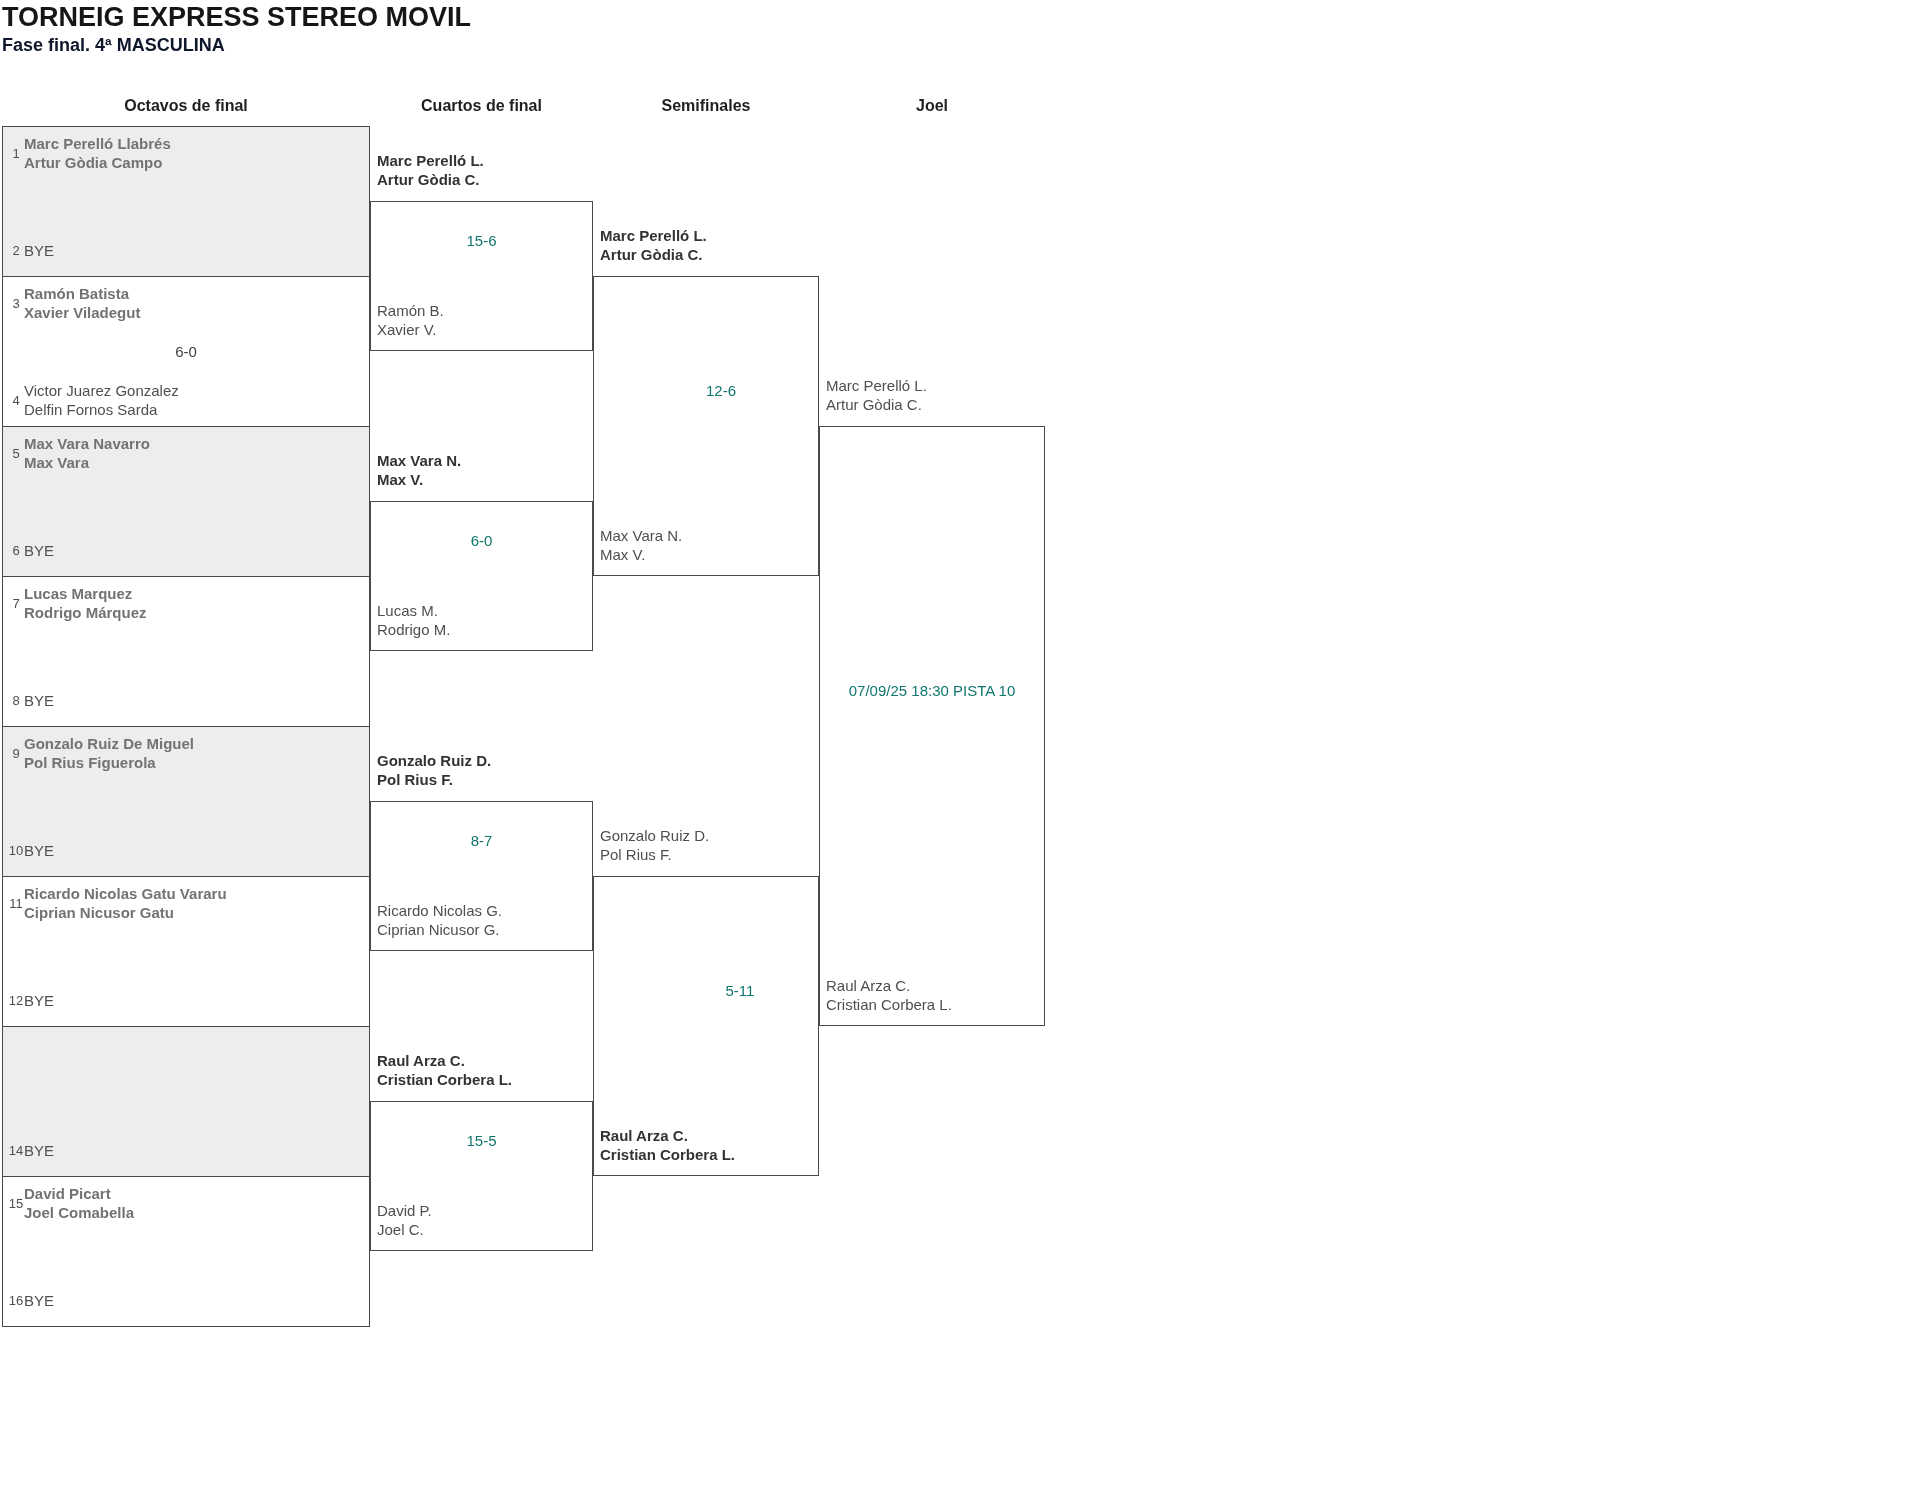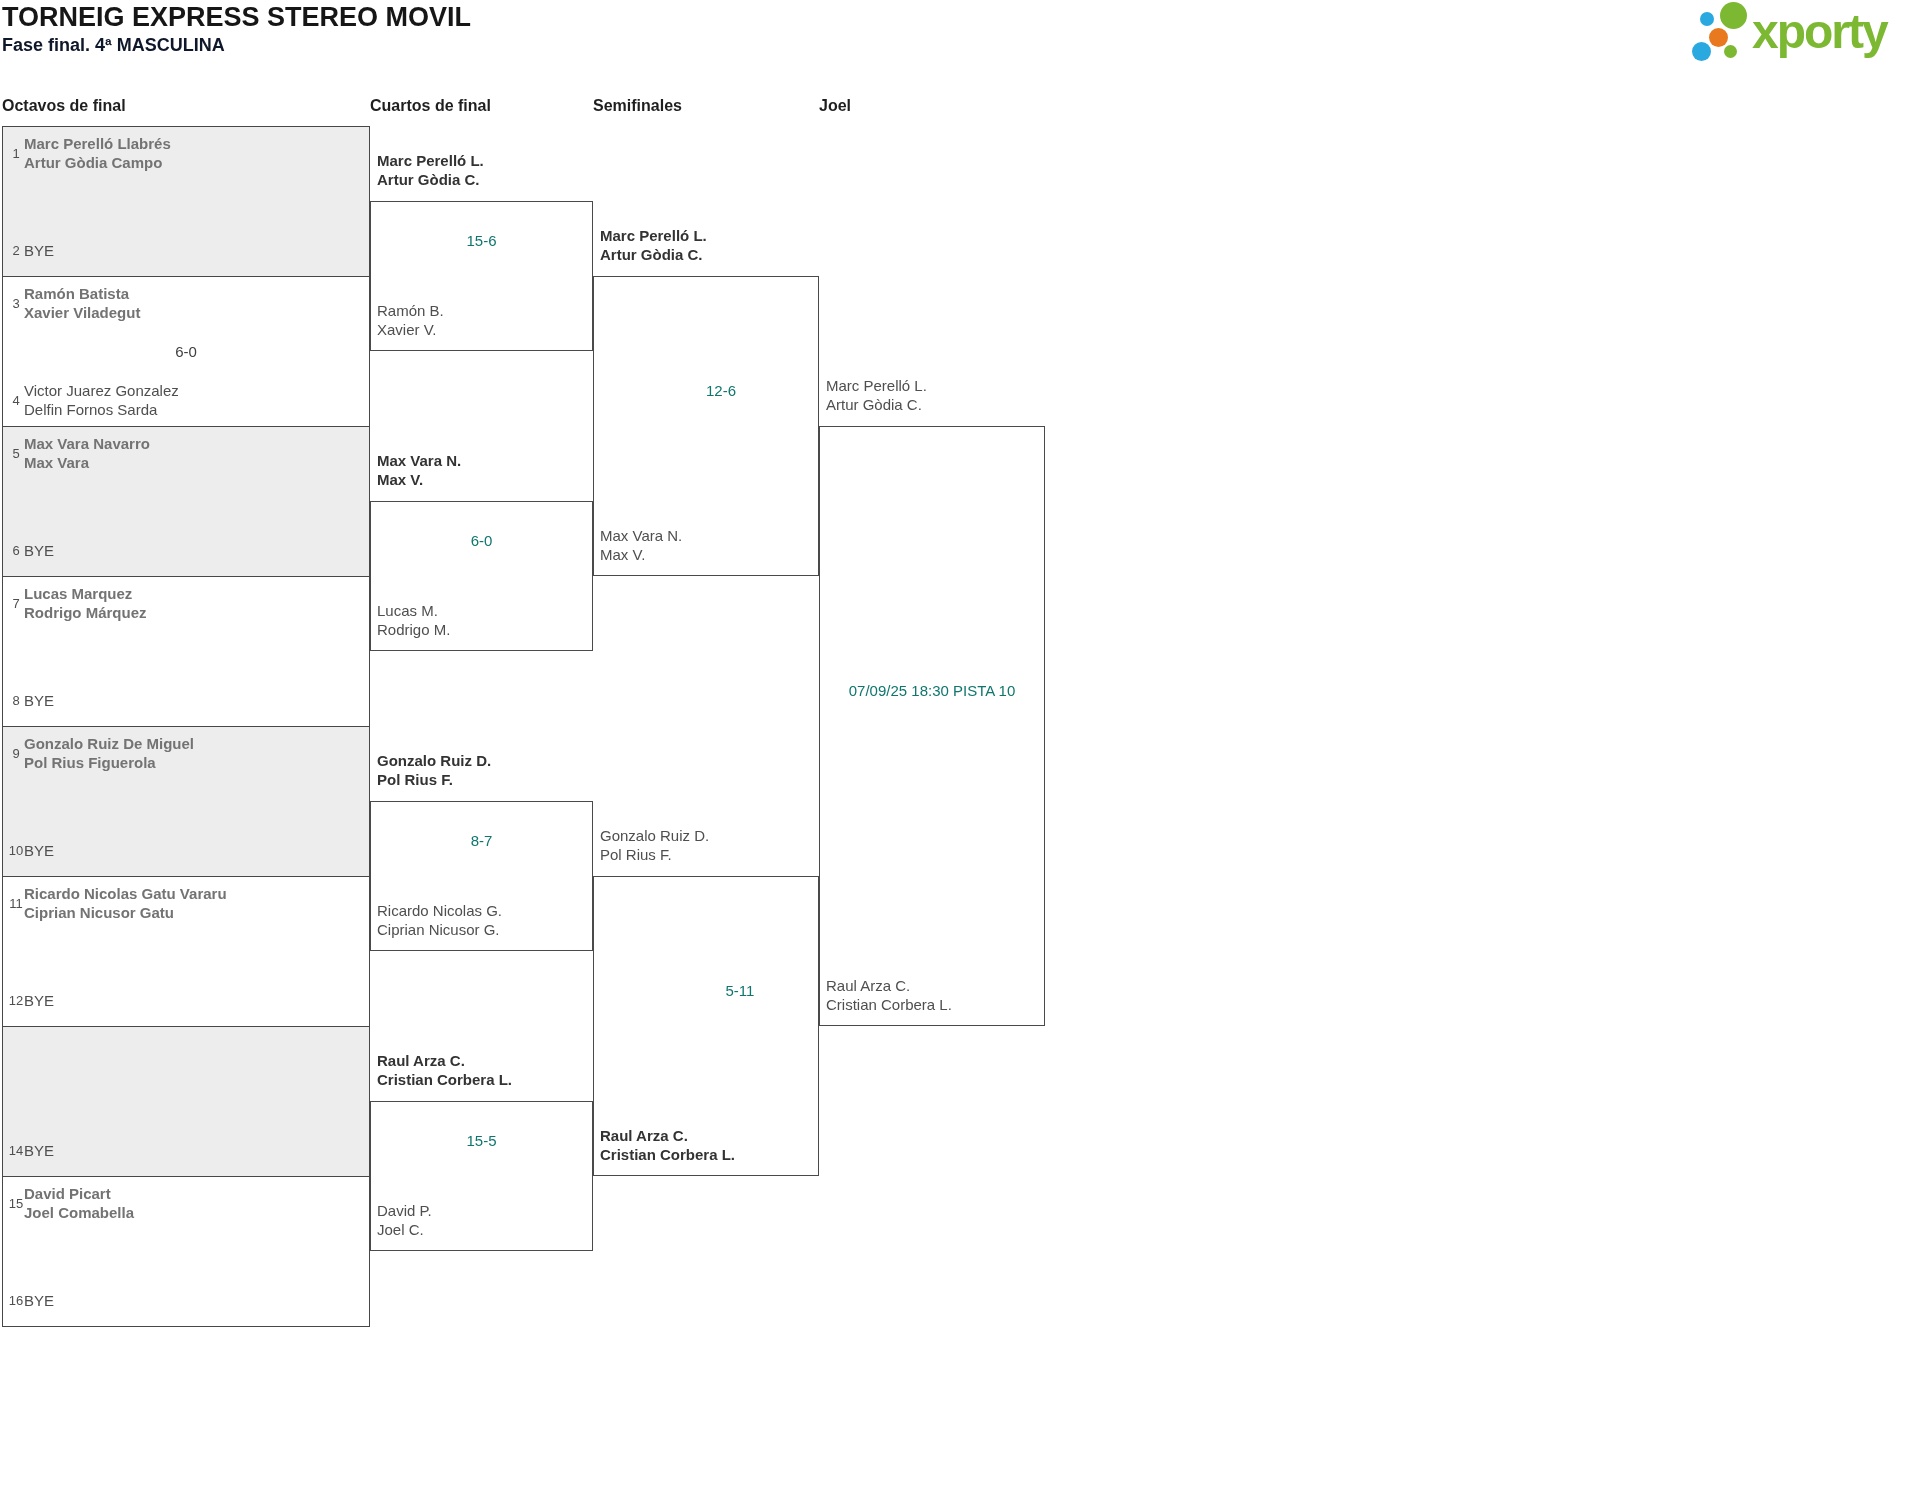--- a/index.html
+++ b/index.html
@@ -9,21 +9,21 @@
   .subtitle{position:absolute;left:2px;top:31px;font-size:18px;line-height:29px;font-weight:700;color:#0f172a;}
 
   
   .logo{position:absolute;left:1690px;top:0;width:226px;height:70px;}
   .logo .dot{position:absolute;border-radius:50%;}
   .logo .wordmark{position:absolute;left:62px;top:4px;font-size:48px;font-weight:800;
       letter-spacing:-2px;color:#7cb832;}
 
   
   .round-header{position:absolute;top:96px;height:20px;font-size:16px;line-height:20px;
-      font-weight:600;color:#1f1f1f;}
+      font-weight:600;color:#1f1f1f;text-align:center;}
 
   
   .r16-box{position:absolute;left:2px;width:368px;height:151px;border:1.5px solid #474747;
       box-sizing:border-box;background:#fff;}
   .r16-box.shaded{background:#ededed;}
   .team-row{position:absolute;left:5px;right:6px;height:38px;display:flex;align-items:center;}
   .team-row.top{top:7px;}
   .team-row.bottom{bottom:7px;}
   .seed{width:16px;flex:0 0 16px;font-size:13px;color:#4f4f4f;text-align:center;}
   .names{font-size:15px;line-height:19px;color:#4f4f4f;font-weight:400;}
@@ -41,28 +41,20 @@
 
   .match-score{position:absolute;text-align:center;font-size:15px;line-height:19px;color:#0f766e;}
 </style>
 </head>
 <body>
 
 <div id="page">
   <div class="title">TORNEIG EXPRESS STEREO MOVIL</div>
   <div class="subtitle">Fase final. 4ª MASCULINA</div>
 
-  <div class="logo">
-    <span class="dot" style="left:10px;top:12px;width:14px;height:14px;background:#29a9e0;"></span>
-    <span class="dot" style="left:30px;top:2px;width:27px;height:27px;background:#7cb832;"></span>
-    <span class="dot" style="left:19px;top:28px;width:19px;height:19px;background:#e8791e;"></span>
-    <span class="dot" style="left:2px;top:42px;width:19px;height:19px;background:#29a9e0;"></span>
-    <span class="dot" style="left:34px;top:45px;width:13px;height:13px;background:#7cb832;"></span>
-    <span class="wordmark">xporty</span>
-  </div>
 
   <div id="bracket">
       <div class="round-header" style="left: 2px; width: 368px;">Octavos de final</div>
       <div class="round-header" style="left: 370px; width: 223px;">Cuartos de final</div>
       <div class="round-header" style="left: 593px; width: 226px;">Semifinales</div>
       <div class="round-header" style="left: 819px; width: 226px;">Joel</div>
       <div class="r16-box shaded" style="top: 126px;">
         <div class="team-row top">
           <span class="seed">1</span>
           <div class="names bold">

